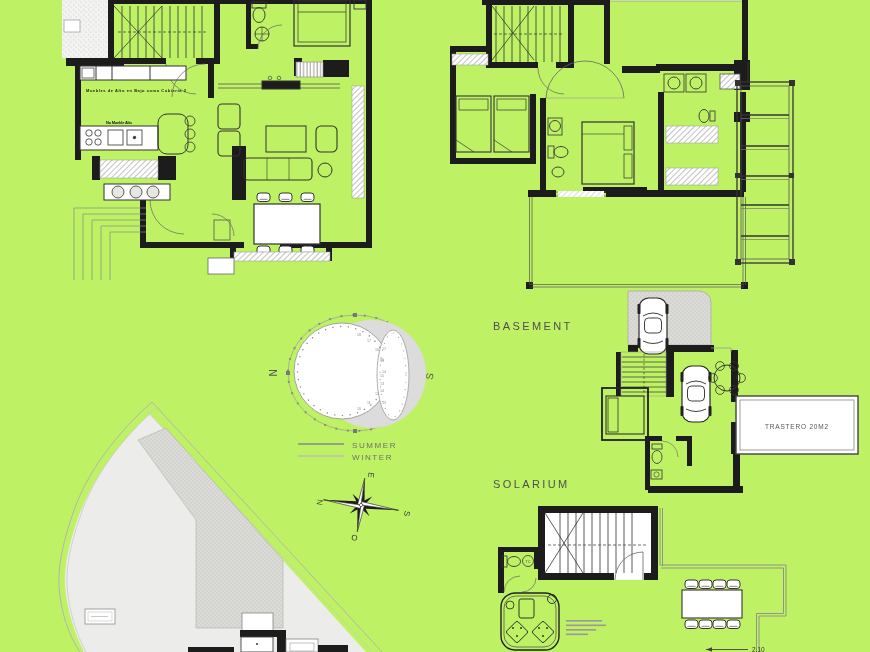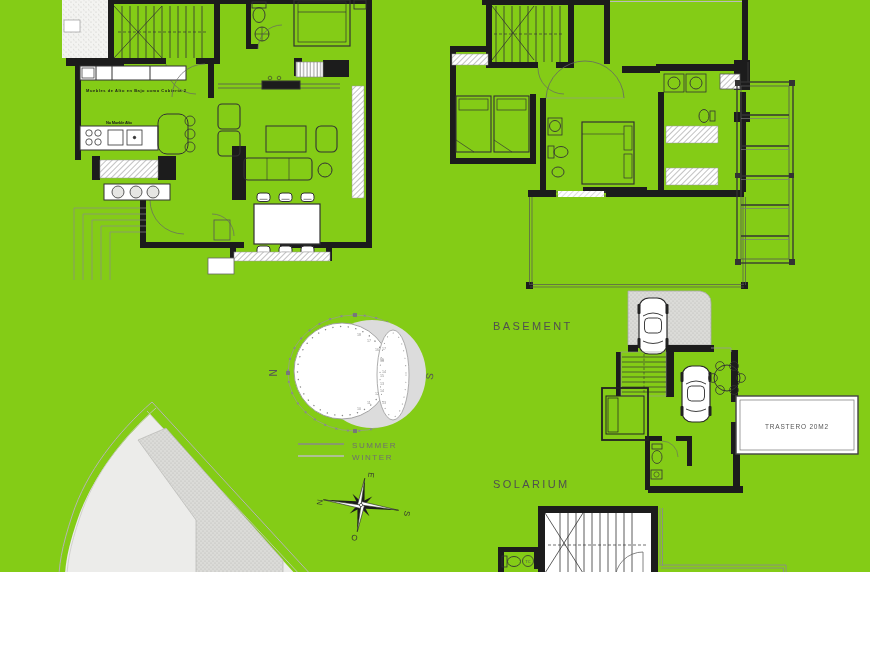--- a/index.html
+++ b/index.html
@@ -1,16 +1,16 @@
 <!DOCTYPE html>
 <html><head>
 <meta charset="utf-8">
 <style>
   html,body{margin:0;padding:0;background:#fff;}
-  .stage{position:relative;width:870px;height:572px;background:#84cc16;overflow:hidden;}
+  .stage{position:relative;width:870px;height:652px;background:#bef264;overflow:hidden;}
   svg{position:absolute;top:0;left:0;}
   text{font-family:"Liberation Sans","DejaVu Sans",sans-serif;fill:#4f4f4f;}
   .zone-label{font-size:11px;letter-spacing:2.4px;fill:#4f4f4f;}
   .legend-label{font-size:8px;letter-spacing:1.6px;fill:#6f6f6f;}
   .tiny-note{font-size:4px;font-weight:bold;fill:#1a1a1a;}
   .hour{font-size:3.6px;fill:#8f8f8f;}
   .room-label{font-size:6.5px;letter-spacing:0.8px;fill:#555;}
   .dim{font-size:6.5px;fill:#333;}
   .compass-letter{font-size:8px;fill:#333;}
   .sun-letter{font-size:10px;fill:#555;}

